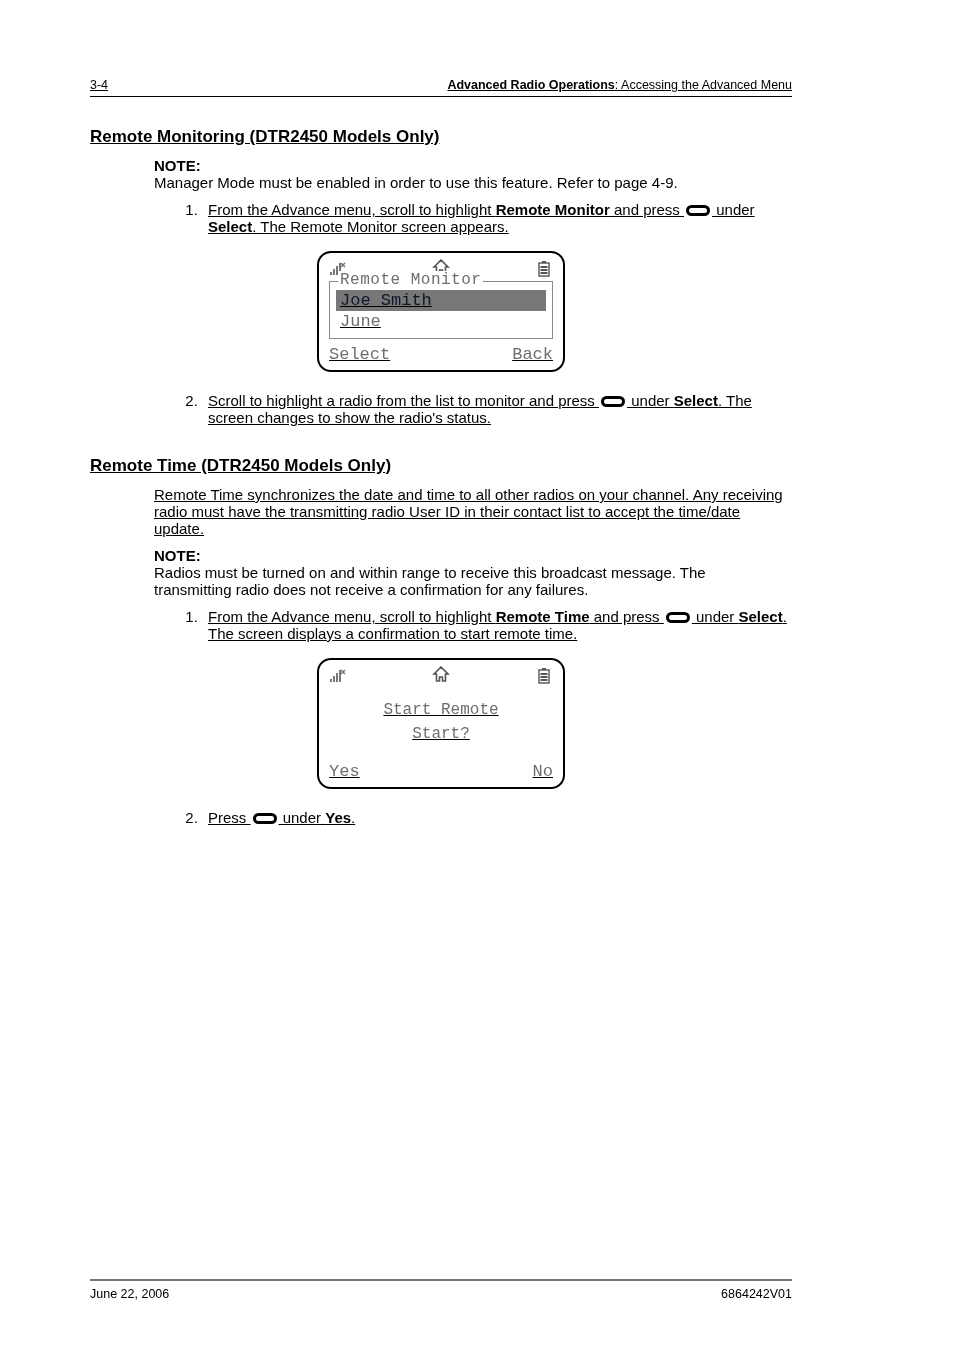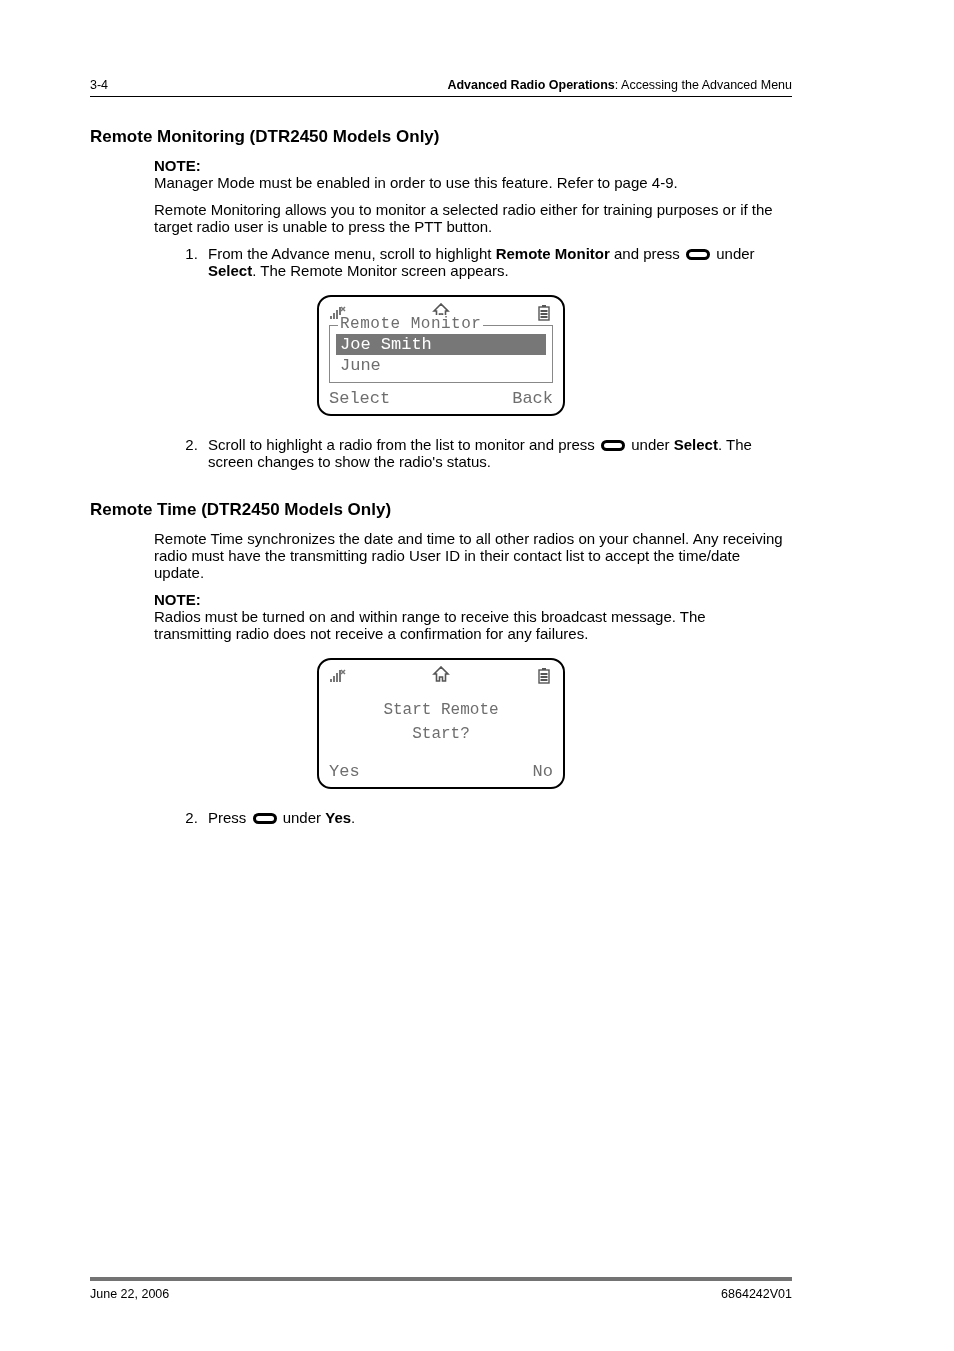--- a/index.html
+++ b/index.html
@@ -9,20 +9,21 @@
     font-size: 15px;
     color: #000;
     background: #fff;
   }
   .page {
     width: 882px;
     min-height: 1351px;
     box-sizing: border-box;
     padding: 78px 90px 40px 90px;
     position: relative;
+    text-decoration: underline;
   }
   .top-bar {
     display: flex;
     justify-content: space-between;
     border-bottom: 1px solid #000;
     padding-bottom: 4px;
     font-size: 12.5px;
   }
   .top-bar .page-num { }
   .top-bar .header-right { }
@@ -120,21 +121,21 @@
     padding: 0 2px;
     font-size: 16px;
     letter-spacing: 0.5px;
   }
   .lcd-list-item {
     font-size: 17px;
     padding: 1px 4px;
   }
   .lcd-list-item.sel {
     background: #777;
-    color: #ffffff;
+    color: #0f172a;
   }
   .lcd-center-text {
     text-align: center;
     font-size: 16px;
     margin: 12px 0 16px 0;
     line-height: 1.5;
   }
 
   
   .ico-signal, .ico-home, .ico-batt {
@@ -142,21 +143,21 @@
     width: 18px; height: 16px;
     position: relative;
     color: #666;
   }
   .ico-signal svg, .ico-home svg, .ico-batt svg { width: 100%; height: 100%; }
 
   .footer {
     position: absolute;
     left: 90px; right: 90px;
     bottom: 50px;
-    border-top: 4px solid #737373;
+    border-top: 2px solid #737373;
     padding-top: 6px;
     display: flex;
     justify-content: space-between;
     font-size: 12.5px;
   }
 </style>
 </head>
 <body>
 
 <div class="page">
@@ -168,21 +169,20 @@
     </span>
   </div>
 
   <h2 class="section">Remote Monitoring (DTR2450 Models Only)</h2>
 
   <div class="note">
     <span class="note-label">NOTE:</span>
     <span class="note-text">Manager Mode must be enabled in order to use this feature. Refer to page 4-9.</span>
   </div>
 
-  <p class="para">Remote Monitoring allows you to monitor a selected radio either for training purposes or if the target radio user is unable to press the PTT button.</p>
 
   <ol class="steps">
     <li>
       <span>From the Advance menu, scroll to highlight </span><b>Remote Monitor</b><span> and press </span><span class="softkey-icon"></span><span> under </span><b>Select</b><span>. The Remote Monitor screen appears.</span>
     </li>
   </ol>
 
   <div class="lcd-wrap">
     <div class="lcd">
       <div class="lcd-status">
@@ -229,20 +229,25 @@
 
   <h2 class="section">Remote Time (DTR2450 Models Only)</h2>
 
   <p class="para">Remote Time synchronizes the date and time to all other radios on your channel. Any receiving radio must have the transmitting radio User ID in their contact list to accept the time/date update.</p>
 
   <div class="note">
     <span class="note-label">NOTE:</span>
     <span class="note-text">Radios must be turned on and within range to receive this broadcast message. The transmitting radio does not receive a confirmation for any failures.</span>
   </div>
 
+  <ol class="steps">
+    <li>
+      <span>From the Advance menu, scroll to highlight </span><b>Remote Time</b><span> and press </span><span class="softkey-icon"></span><span> under </span><b>Select</b><span>. The screen displays a confirmation to start remote time.</span>
+    </li>
+  </ol>
 
   <div class="lcd-wrap">
     <div class="lcd">
       <div class="lcd-status">
         <span class="ico-signal">
           <svg viewBox="0 0 18 16">
               <path d="M2 14 L2 11 M5 14 L5 8 M8 14 L8 5 M11 14 L11 2" stroke="#777" stroke-width="2" fill="none"></path>
               <path d="M12 2 L16 6 M16 2 L12 6" stroke="#777" stroke-width="1.5"></path>
             </svg>
         </span>

